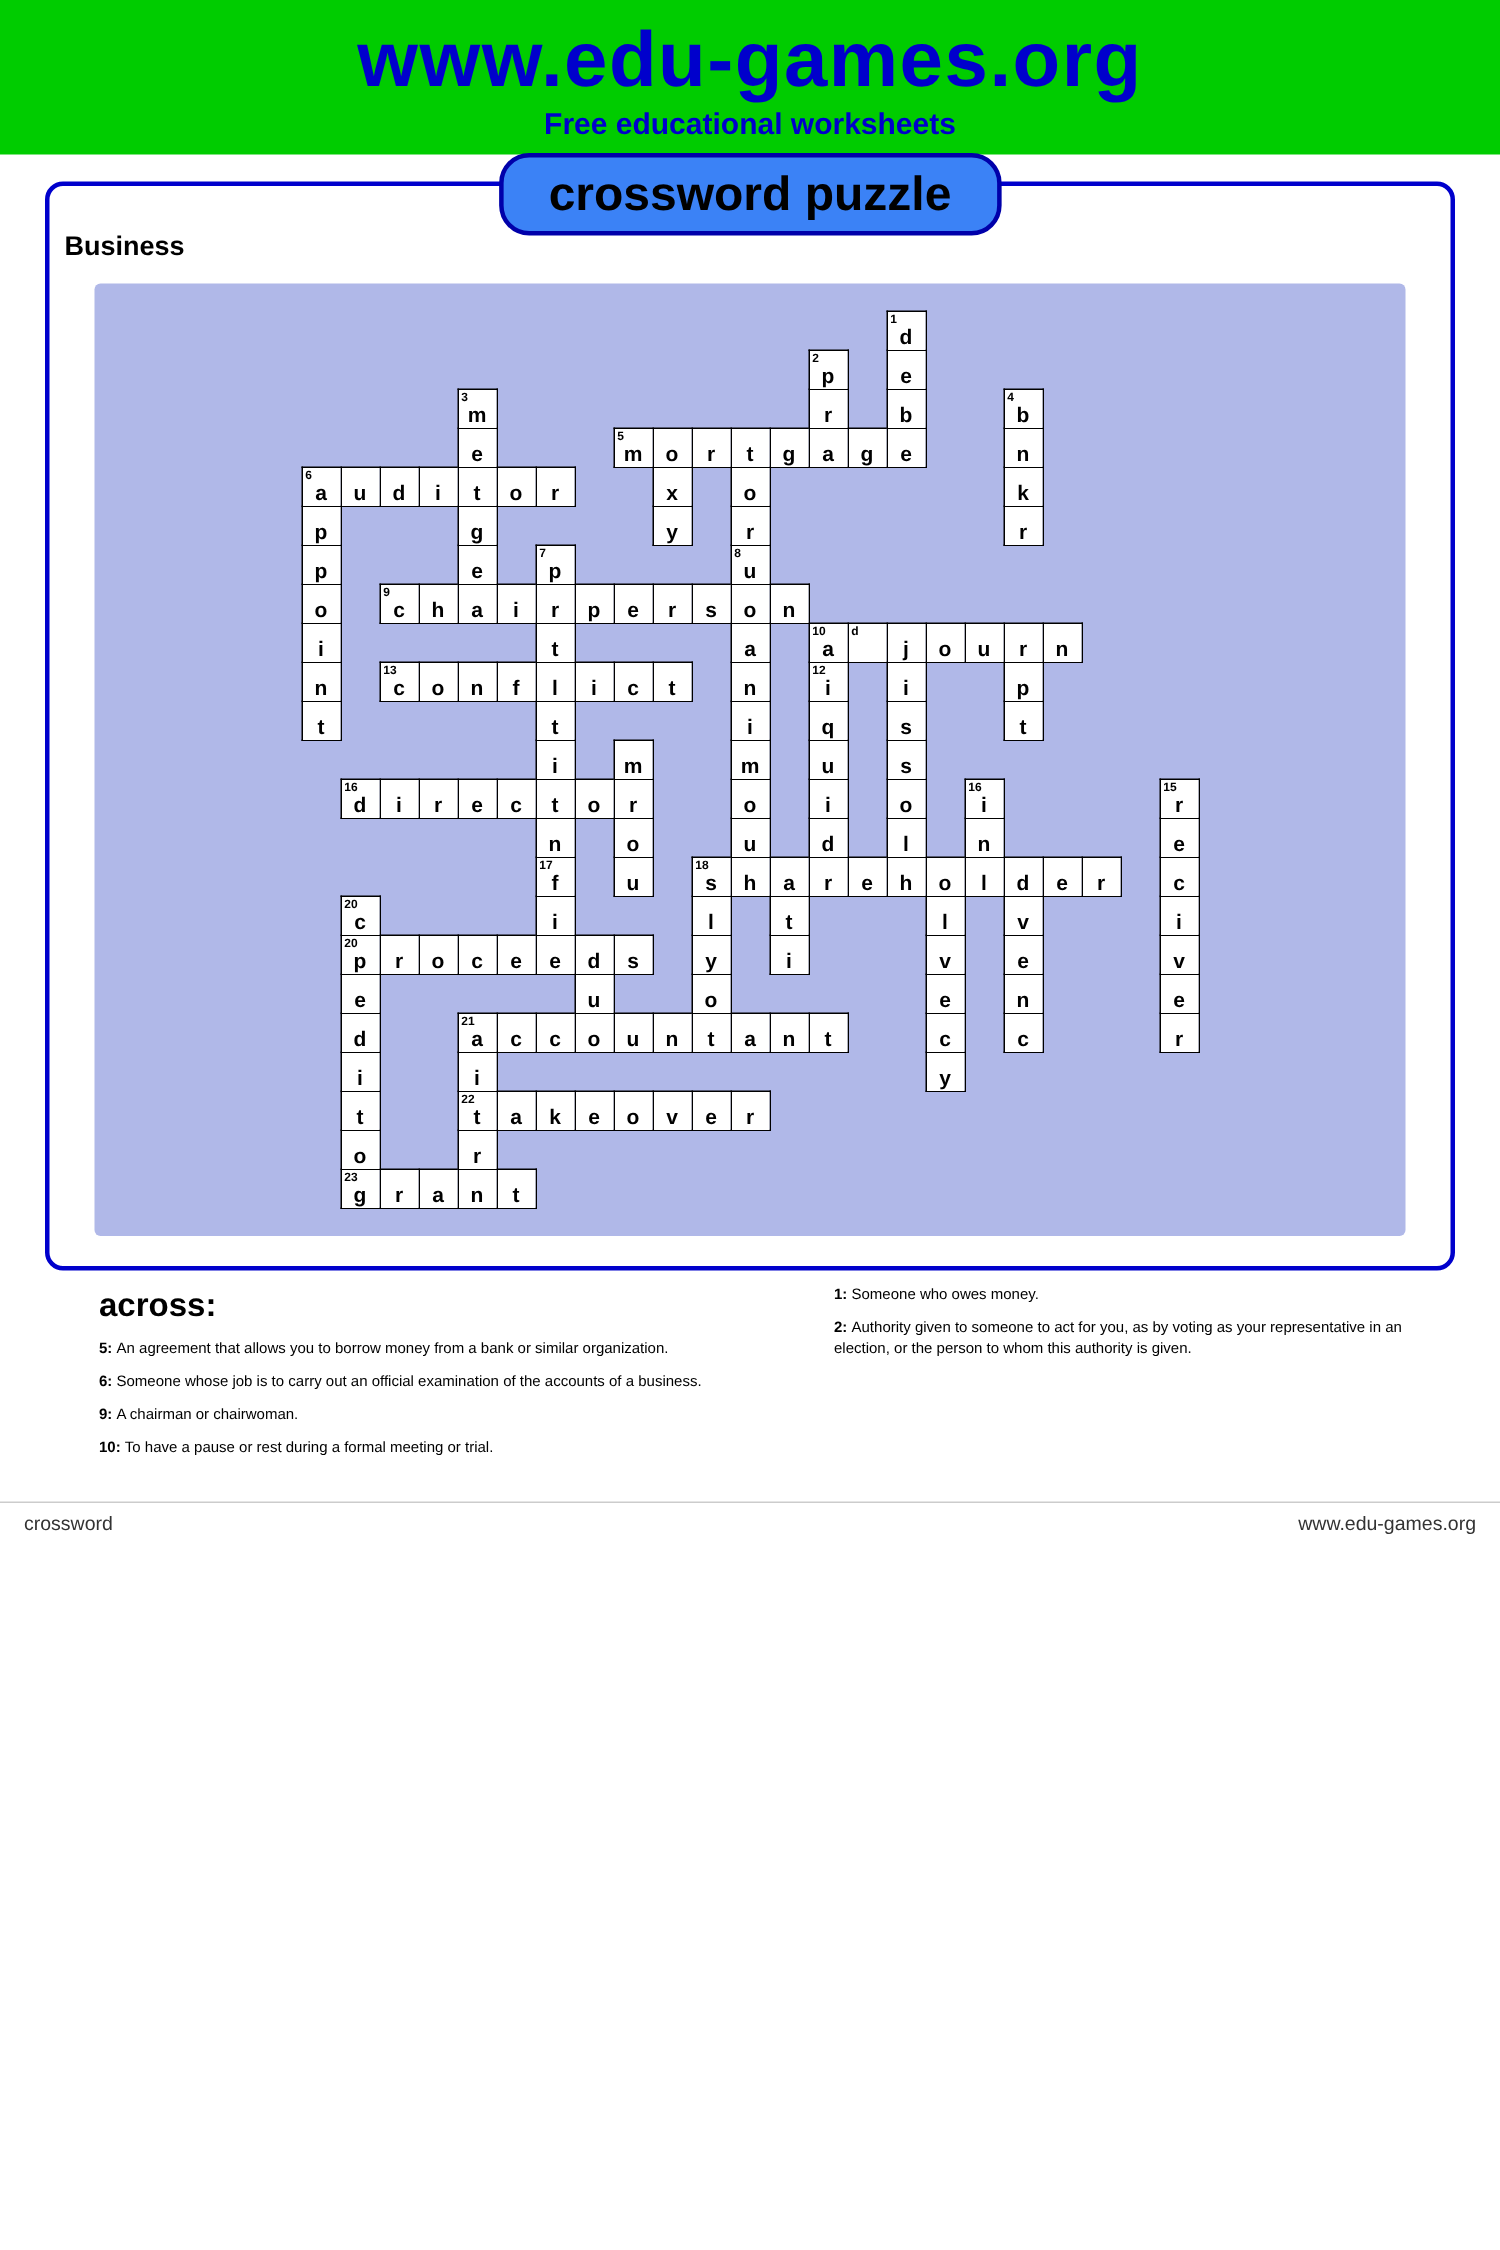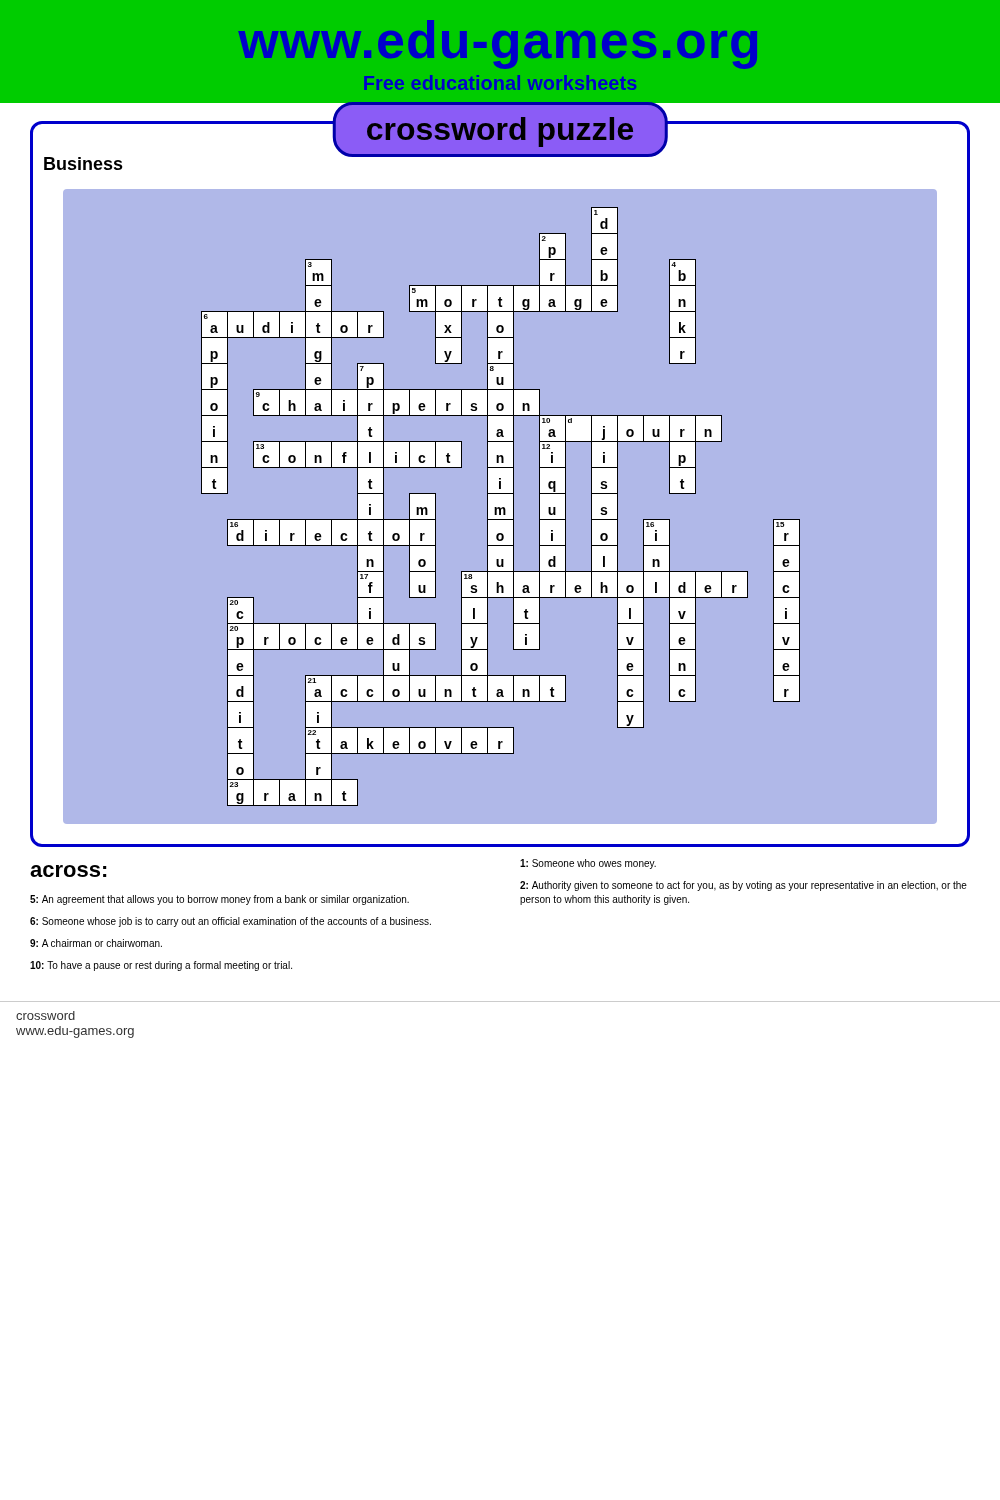--- a/index.html
+++ b/index.html
@@ -32,21 +32,21 @@
 
     
     .title-banner-area {
       border: 3px solid #0000cc;
       border-radius: 12px;
       margin: 18px 30px 0;
       padding: 18px 10px 10px;
       position: relative;
     }
     .puzzle-title-badge {
-      background: #8b5cf6;
+      background: #3b82f6;
       border: 3px solid #0000aa;
       border-radius: 20px;
       padding: 6px 30px;
       font-size: 32px;
       font-weight: bold;
       color: #000;
       display: inline-block;
       position: absolute;
       top: -22px;
       left: 50%;
@@ -108,20 +108,21 @@
     }
 
     
     .clues-section {
       display: flex;
       padding: 10px 30px 20px;
       gap: 40px;
     }
     .clues-col {
       flex: 1;
+      margin-left: 36px;
     }
     .clues-heading {
       font-size: 22px;
       font-weight: bold;
       margin-bottom: 10px;
       color: #000;
     }
     .clue-item {
       font-size: 10px;
       margin-bottom: 8px;
@@ -131,21 +132,20 @@
 
     
     .footer {
       display: flex;
       justify-content: space-between;
       padding: 6px 16px;
       border-top: 1px solid #ccc;
       font-size: 13px;
       color: #333;
       margin-top: auto;
-      flex-direction: column;
     }
   </style>
 </head>
 <body>
 
 <div class="header-green">
   <div class="site-title">www.edu-games.org</div>
   <div class="site-subtitle">Free educational worksheets</div>
 </div>
 

